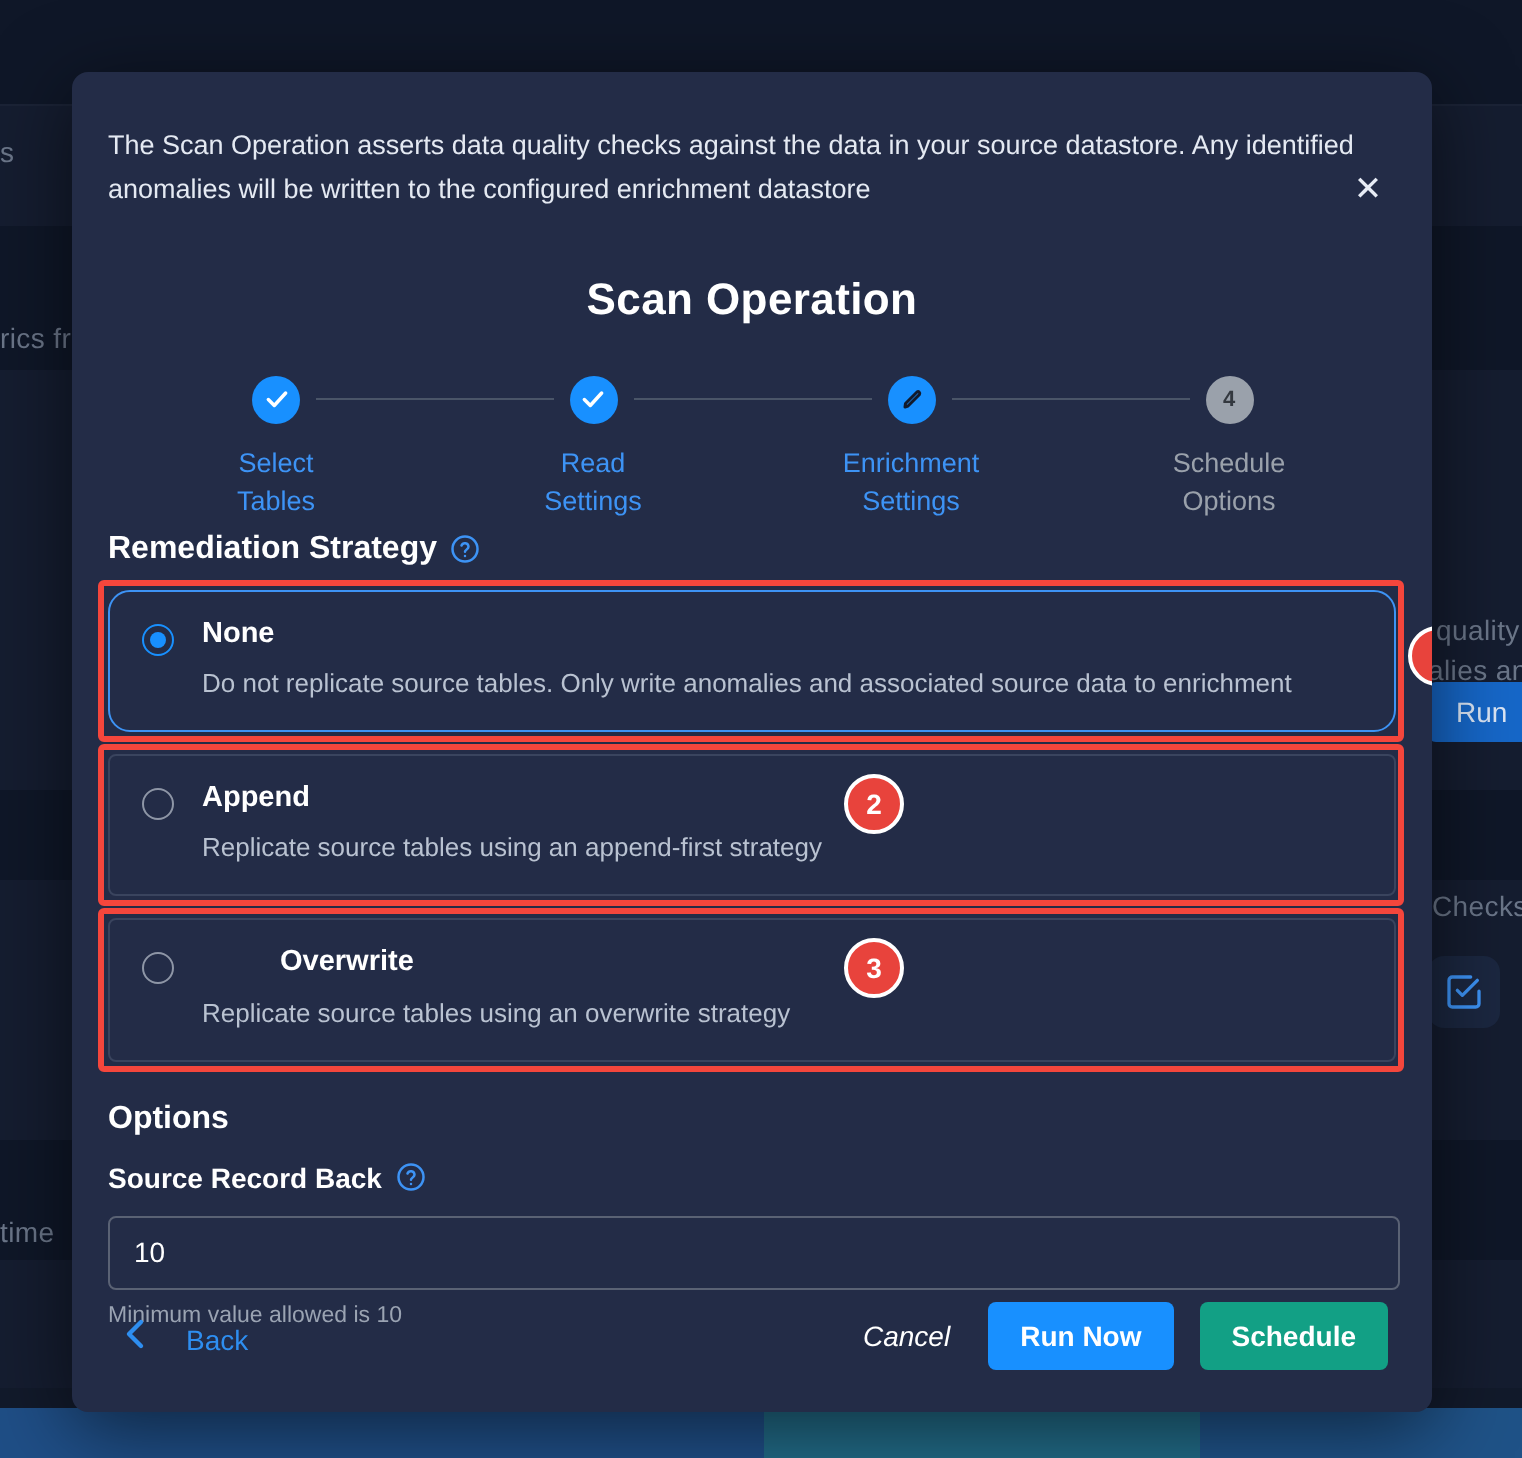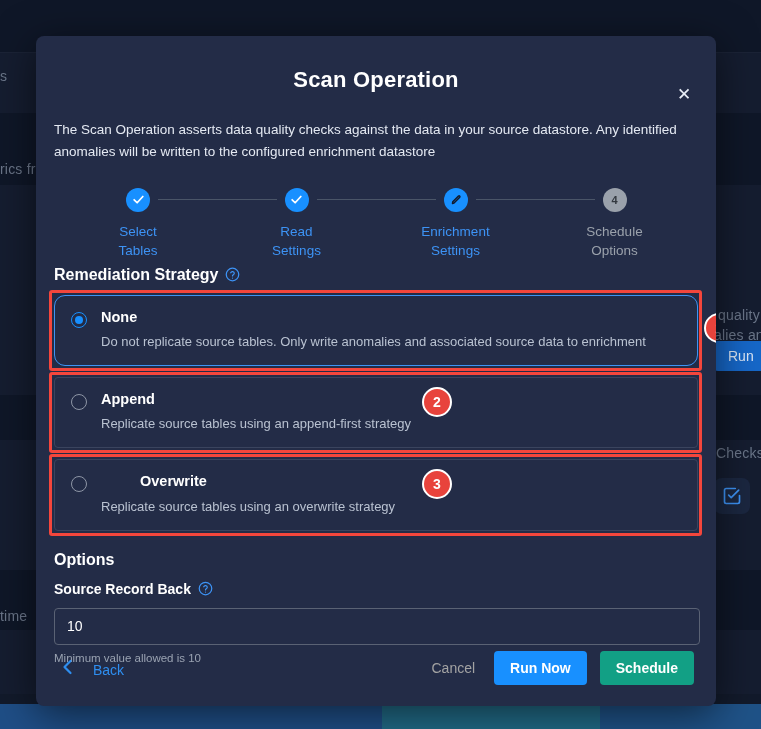--- a/index.html
+++ b/index.html
@@ -313,23 +313,24 @@
     border-radius: 4px;
     font-size: 14px;
     font-weight: bold;
     padding: 10px 16px;
     cursor: pointer;
     font-family: "Liberation Sans", sans-serif;
     line-height: 1;
   }
   #cancel-btn {
     background: none;
-    color: #a3a3a3;
+    color: #ffffff;
     font-weight: normal;
     padding: 10px 6px;
+    font-style: italic;
   }
   #run-now-btn { background: #1890ff; color: #ffffff; }
   #schedule-btn { background: #12a085; color: #ffffff; }
 </style>
 </head>
 <body>
 
 <div id="backdrop">
   <div class="bg-band dark" style="top:0;height:52px;"></div>
   <div class="bg-band line" style="top:52px;height:1px;"></div>
@@ -363,23 +364,23 @@
     <div class="seg seg-a"></div>
     <div class="seg seg-b"></div>
     <div class="seg seg-c"></div>
   </div>
 </div>
 
 <div id="modal">
 
   <button id="close-btn">✕</button>
 
+  <div id="modal-desc">The Scan Operation asserts data quality checks against the data in your source datastore. Any identified anomalies will be written to the configured enrichment datastore</div>
+
   <div id="modal-title">Scan Operation</div>
-
-  <div id="modal-desc">The Scan Operation asserts data quality checks against the data in your source datastore. Any identified anomalies will be written to the configured enrichment datastore</div>
 
   <div id="stepper">
       <div class="step-line" style="left: 99.5px; width: 119px;"></div>
       <div class="step blue" style="left: 25px;">
         <div class="step-dot done">
           <svg width="13" height="13" viewBox="0 0 24 24" fill="none" stroke="#fff" stroke-width="3.2" stroke-linecap="round" stroke-linejoin="round">
             <polyline points="4 12.5 9.5 18 20 6.5"></polyline>
           </svg>
         </div>
         <div class="step-l1">Select</div>

